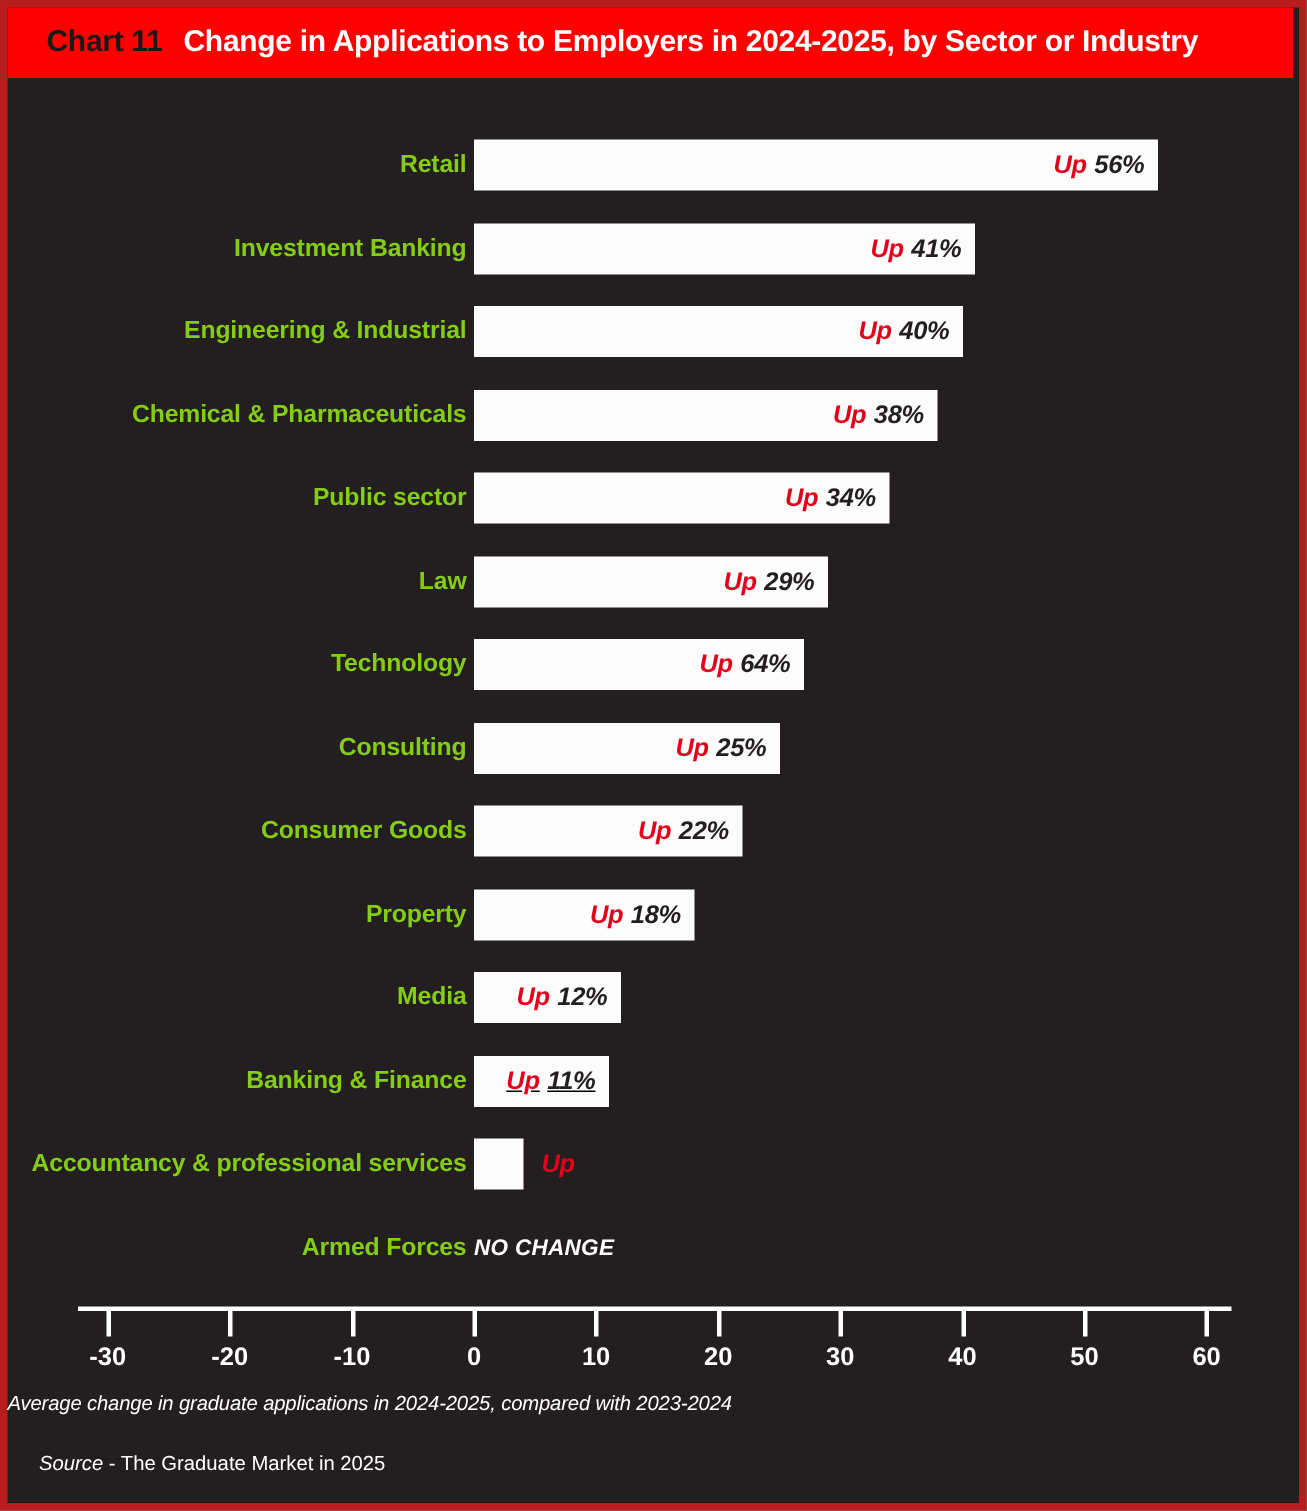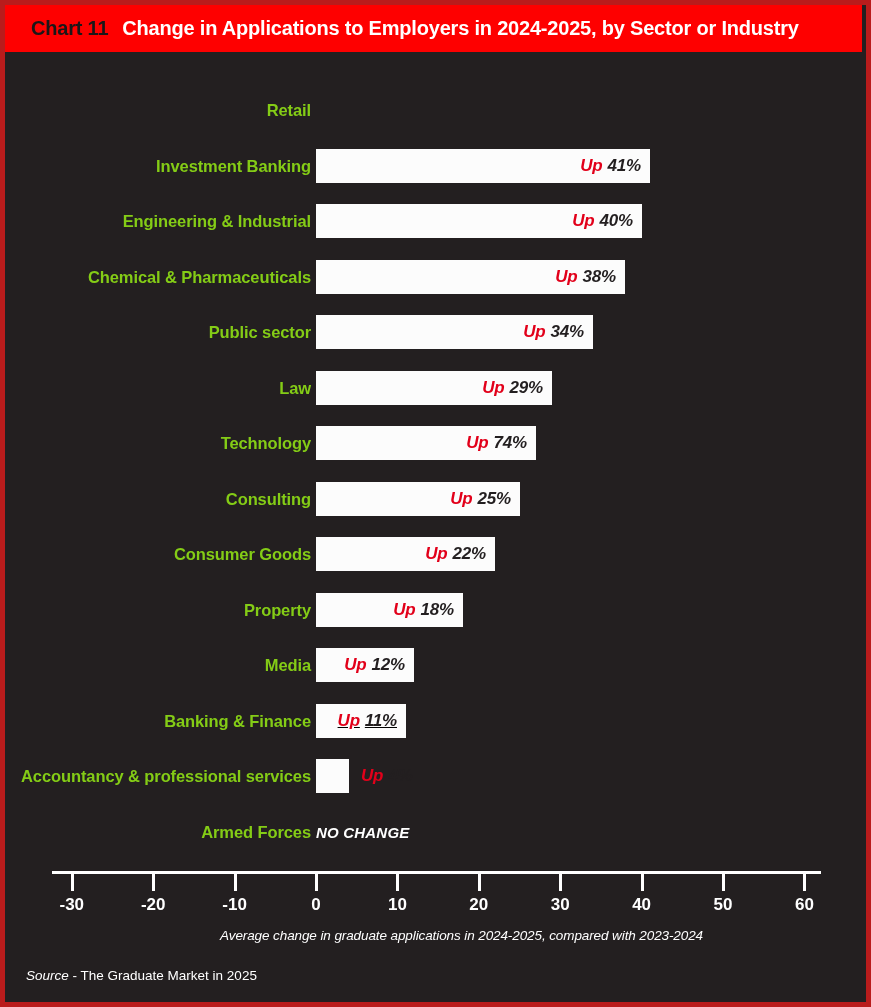--- a/index.html
+++ b/index.html
@@ -156,21 +156,21 @@
     color: #ffffff;
     transform: translateX(-50%);
     white-space: nowrap;
   }
 
   #axis-caption {
     position: absolute;
     left: 0;
     top: 876px;
     width: 698px;
-    text-align: right;
+    text-align: left;
     font-size: 13.5px;
     font-style: italic;
     color: #ffffff;
     letter-spacing: -0.1px;
   }
 
   #source-line {
     position: absolute;
     left: 21px;
     top: 916px;
@@ -189,20 +189,23 @@
 
   <div id="chart-header">
     <span id="chart-number">Chart 11</span>
     <span id="chart-title">Change in Applications to Employers in 2024-2025, by Sector or Industry</span>
   </div>
 
   <div id="plot-area">
     <div id="bars-container">
         <div class="bar-row" style="top: 41px;">
           <div class="cat-label">Retail</div>
+          <div class="bar" style="width: 456px;">
+            <span class="bar-value"><span class="up-word">Up</span><span>56%</span></span>
+          </div>
         </div>
         <div class="bar-row" style="top: 96.5px;">
           <div class="cat-label">Investment Banking</div>
           <div class="bar" style="width: 334px;">
             <span class="bar-value"><span class="up-word">Up</span><span>41%</span></span>
           </div>
         </div>
         <div class="bar-row" style="top: 152px;">
           <div class="cat-label">Engineering &amp; Industrial</div>
           <div class="bar" style="width: 326px;">
@@ -223,21 +226,21 @@
         </div>
         <div class="bar-row" style="top: 318.5px;">
           <div class="cat-label">Law</div>
           <div class="bar" style="width: 236px;">
             <span class="bar-value"><span class="up-word">Up</span><span>29%</span></span>
           </div>
         </div>
         <div class="bar-row" style="top: 374px;">
           <div class="cat-label">Technology</div>
           <div class="bar" style="width: 220px;">
-            <span class="bar-value"><span class="up-word">Up</span><span>74%</span></span>
+            <span class="bar-value"><span class="up-word">Up</span><span>64%</span></span>
           </div>
         </div>
         <div class="bar-row" style="top: 429.5px;">
           <div class="cat-label">Consulting</div>
           <div class="bar" style="width: 204px;">
             <span class="bar-value"><span class="up-word">Up</span><span>25%</span></span>
           </div>
         </div>
         <div class="bar-row" style="top: 485px;">
           <div class="cat-label">Consumer Goods</div>

